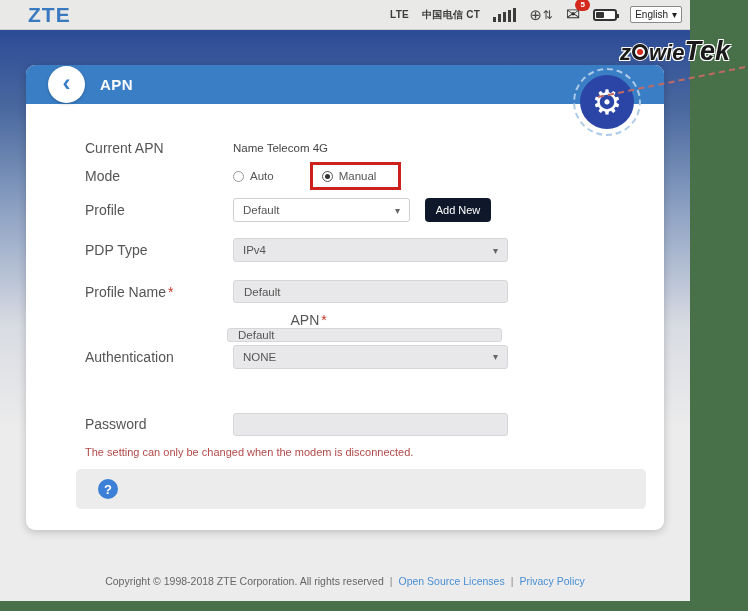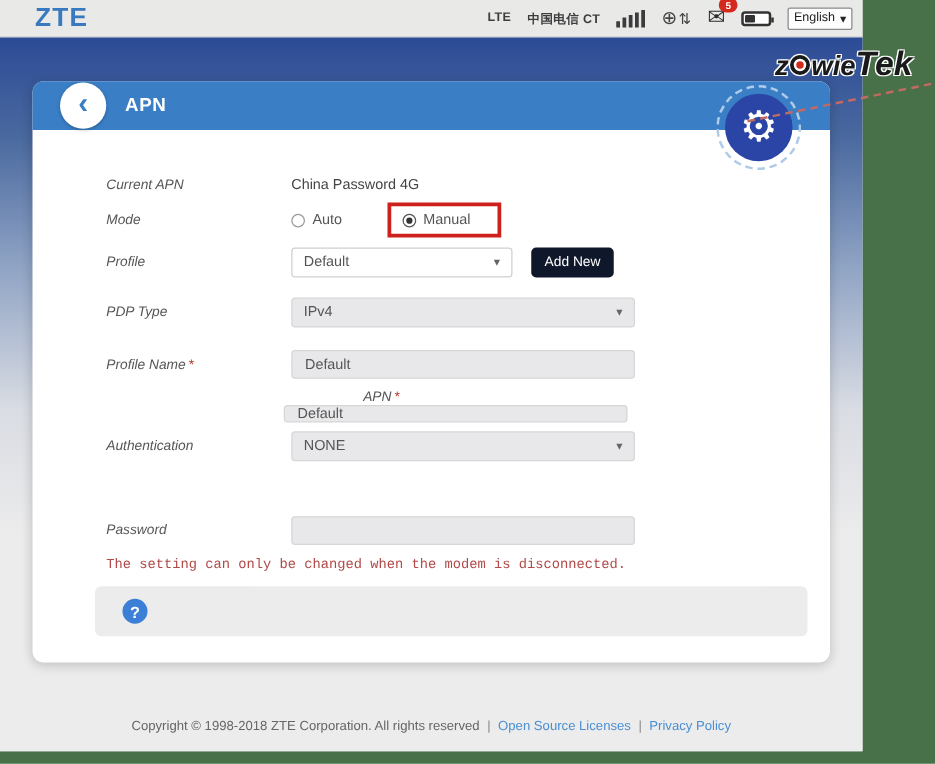--- a/index.html
+++ b/index.html
@@ -74,21 +74,21 @@
     position:absolute; left:547px; top:3px; width:68px; height:68px; border-radius:50%;
     border:2px dashed #aecbe8; display:flex; align-items:center; justify-content:center;
   }
   .gear-circle {
     width:54px; height:54px; border-radius:50%; background:#2b45a6;
     display:flex; align-items:center; justify-content:center; cursor:pointer;
   }
   .gear-circle span { color:#fff; font-size:34px; line-height:1; }
   
   .row { position:absolute; left:59px; right:20px; display:flex; align-items:center; }
-  .lbl { width:148px; font-size:11px; color:#555; flex:none;font-style:italic; }
+  .lbl { width:148px; font-size:14px; color:#555; flex:none; }
   .req { color:#c0392b; margin-left:2px; }
   .val { font-size:11.5px; color:#444; }
   .ctl-select {
     height:24px; border:1px solid #cfcfd2; border-radius:3px; background:#fff;
     display:flex; align-items:center; justify-content:space-between;
     padding:0 9px; font-size:11.5px; color:#555; cursor:pointer;
   }
   .ctl-select.gray { background:#e8e8ea; border-color:#d6d6d8; }
   .ctl-select .arrow { color:#666; font-size:10px; }
   .ctl-input {
@@ -201,21 +201,21 @@
       </div>
 
       <div class="gear-ring">
         <div class="gear-circle">
           <span>⚙</span>
         </div>
       </div>
 
       <div class="row" style="top:71px; height:24px;">
         <span class="lbl">Current APN</span>
-        <span class="val">China Password 4G</span>
+        <span class="val">Name Telecom 4G</span>
       </div>
 
       <div class="row" style="top:95px; height:32px;">
         <span class="lbl">Mode</span>
         <span class="radio-opt">
           <span class="radio"></span>
           <span>Auto</span>
         </span>
         <span class="hl-red">
           <span class="radio-opt">
@@ -259,21 +259,21 @@
           <span class="arrow">▾</span>
         </span>
       </div>
 
 
       <div class="row" style="top:347px; height:24px;">
         <span class="lbl">Password</span>
         <input class="ctl-input" value="" style="">
       </div>
 
-      <div class="warning" style="top:381px;font-family:Liberation Mono, monospace;">The setting can only be changed when the modem is disconnected.</div>
+      <div class="warning" style="top:381px;">The setting can only be changed when the modem is disconnected.</div>
 
       <div class="help-bar" style="top:404px;">
         <span class="help-icon">?</span>
       </div>
 
     </div>
 
     <div class="footer">
       <span>Copyright © 1998-2018 ZTE Corporation. All rights reserved</span><span class="sep">|</span><span class="link">Open Source Licenses</span><span class="sep">|</span><span class="link">Privacy Policy</span>
     </div>

